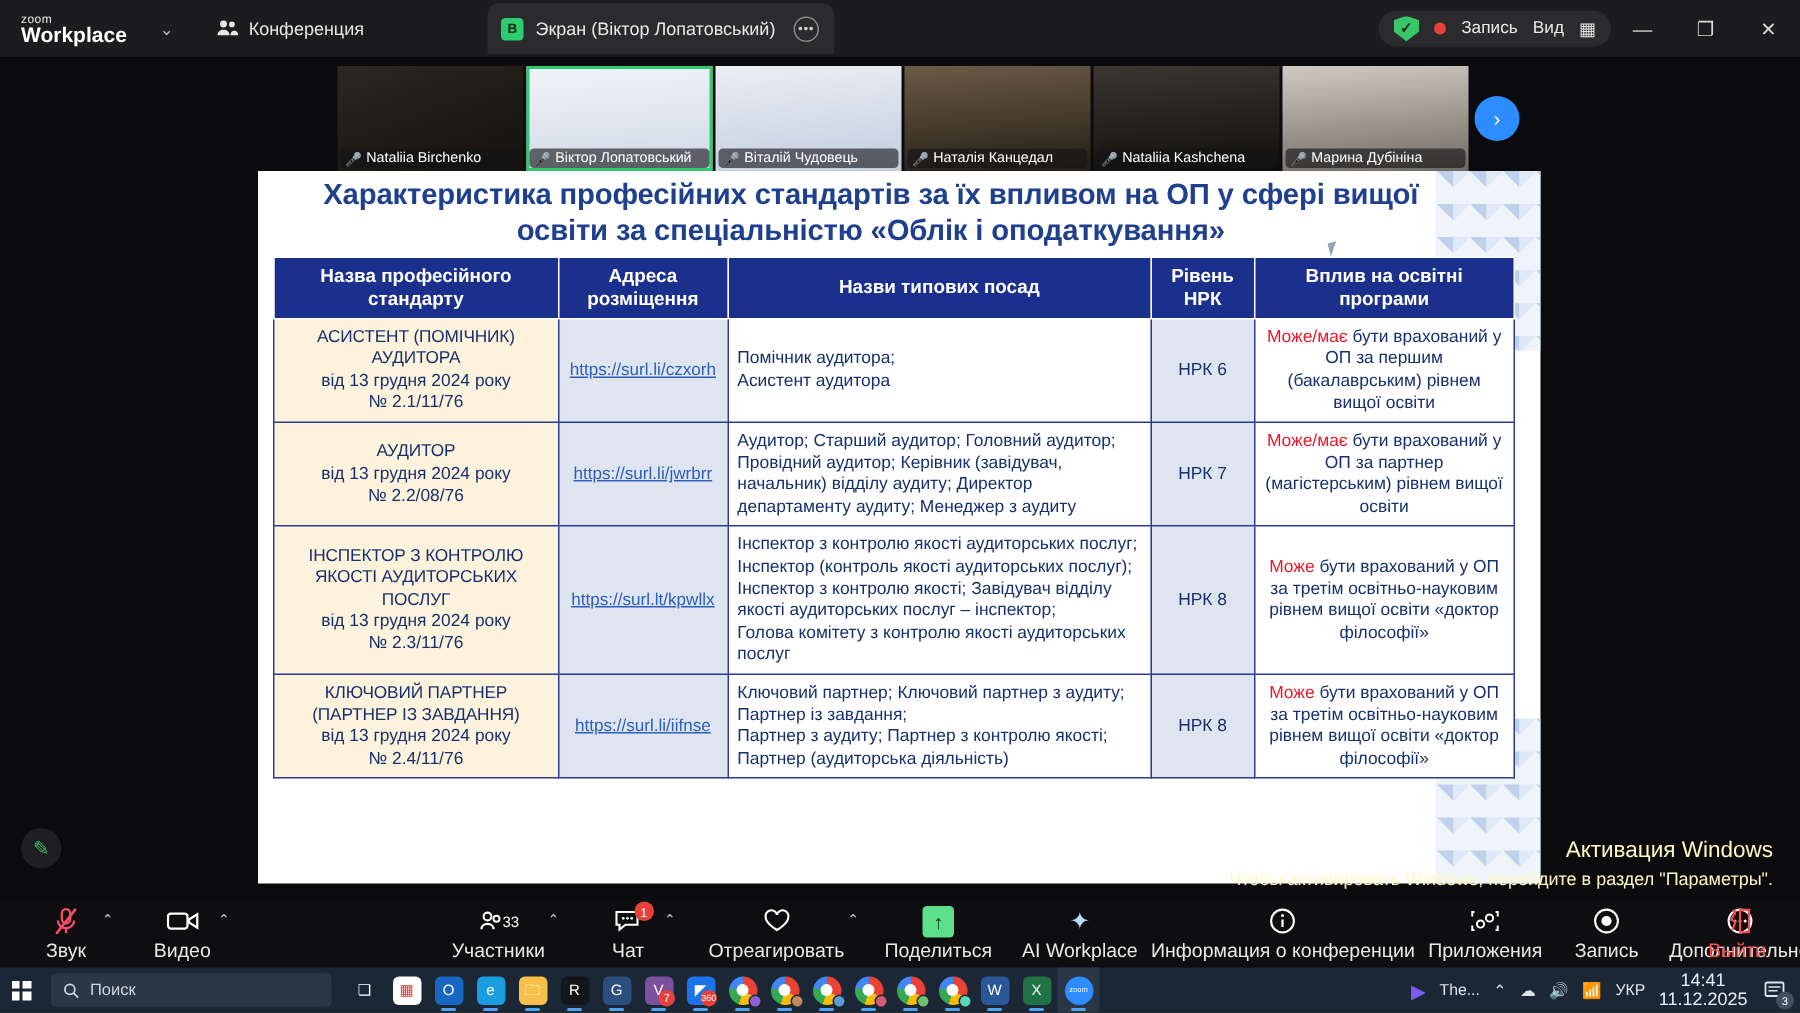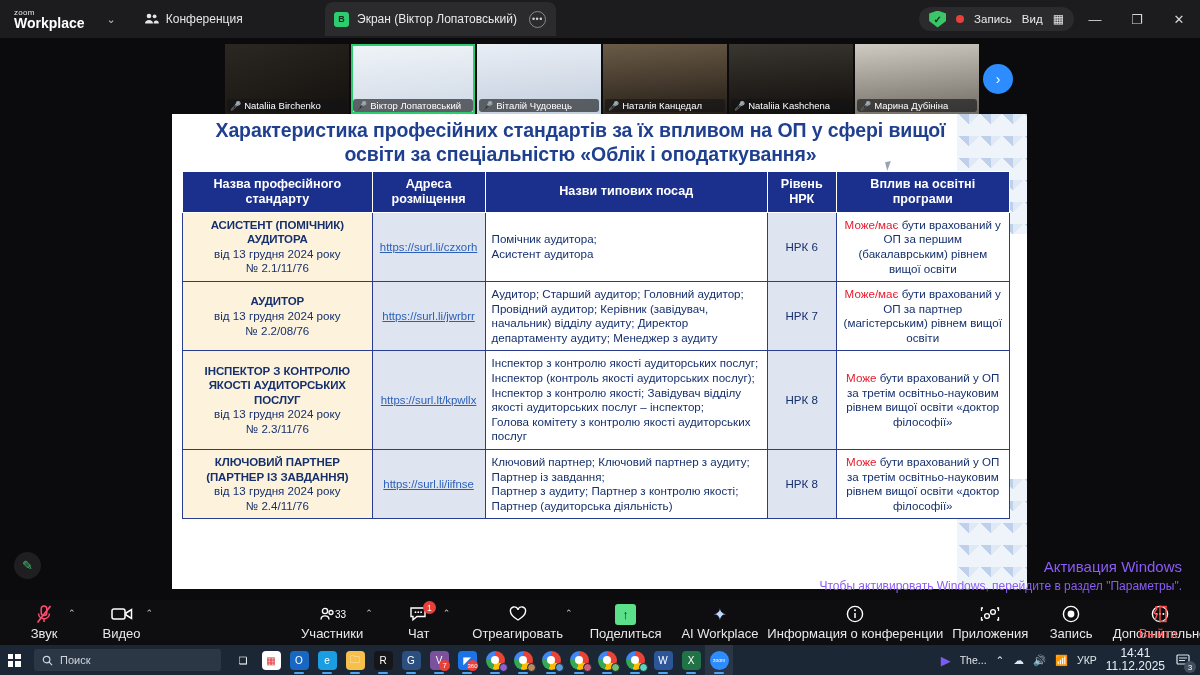--- a/index.html
+++ b/index.html
@@ -116,37 +116,37 @@
   .tbl th {
     background: #1b2f8c; color: #ffffff; font-size: 12.6px; font-weight: bold;
     text-align: center; padding: 5px 3px; border: 1px solid #ffffff;
     line-height: 1.18;
   }
   .tbl td {
     border: 1px solid #2a3c8f; font-size: 11.6px; color: #16306e;
     padding: 5px 6px; vertical-align: middle; line-height: 1.26;
   }
   .c-name { background: #fdf3dd; text-align: center; }
-  .c-name .nm { font-weight: bold; font-size: 11.5px; display:block; letter-spacing:-.1px;}
+  .c-name .nm { font-weight: normal; font-size: 11.5px; display:block; letter-spacing:-.1px;}
   .c-addr { background: #dfe5f0; text-align: center; }
   .c-addr a { color: #2b5fb8; text-decoration: underline; font-size: 11.4px; }
   .c-pos { background: #ffffff; text-align: left; }
   .c-nrk { background: #dfe5f0; text-align: center; font-size: 12px; }
   .c-imp { background: #ffffff; text-align: center; }
   .hl { color: #e8192c; }
   .cursor-arrow {
     position: absolute; left: 886px; top: 161px; width: 0; height: 0;
     border-left: 6px solid #9aa3b5; border-bottom: 9px solid transparent;
     border-right: 4px solid transparent; transform: rotate(-14deg);
   }
 
   
   .watermark {
     position: absolute; right: 18px; bottom: 80px; text-align: right;
-    color: #8b5cf6; font-size: 12px; line-height: 1.45; pointer-events: none;
+    color: #fef9c3; font-size: 12px; line-height: 1.45; pointer-events: none;
   }
   .watermark .w1 { font-size: 15px; }
   .pen-tool {
     position: absolute; left: 14px; top: 552px;
     width: 27px; height: 27px; border-radius: 50%; background: #1f1f22;
     display: flex; align-items: center; justify-content: center;
     color: #3ac569; font-size: 13px; cursor: pointer;
   }
 
   

